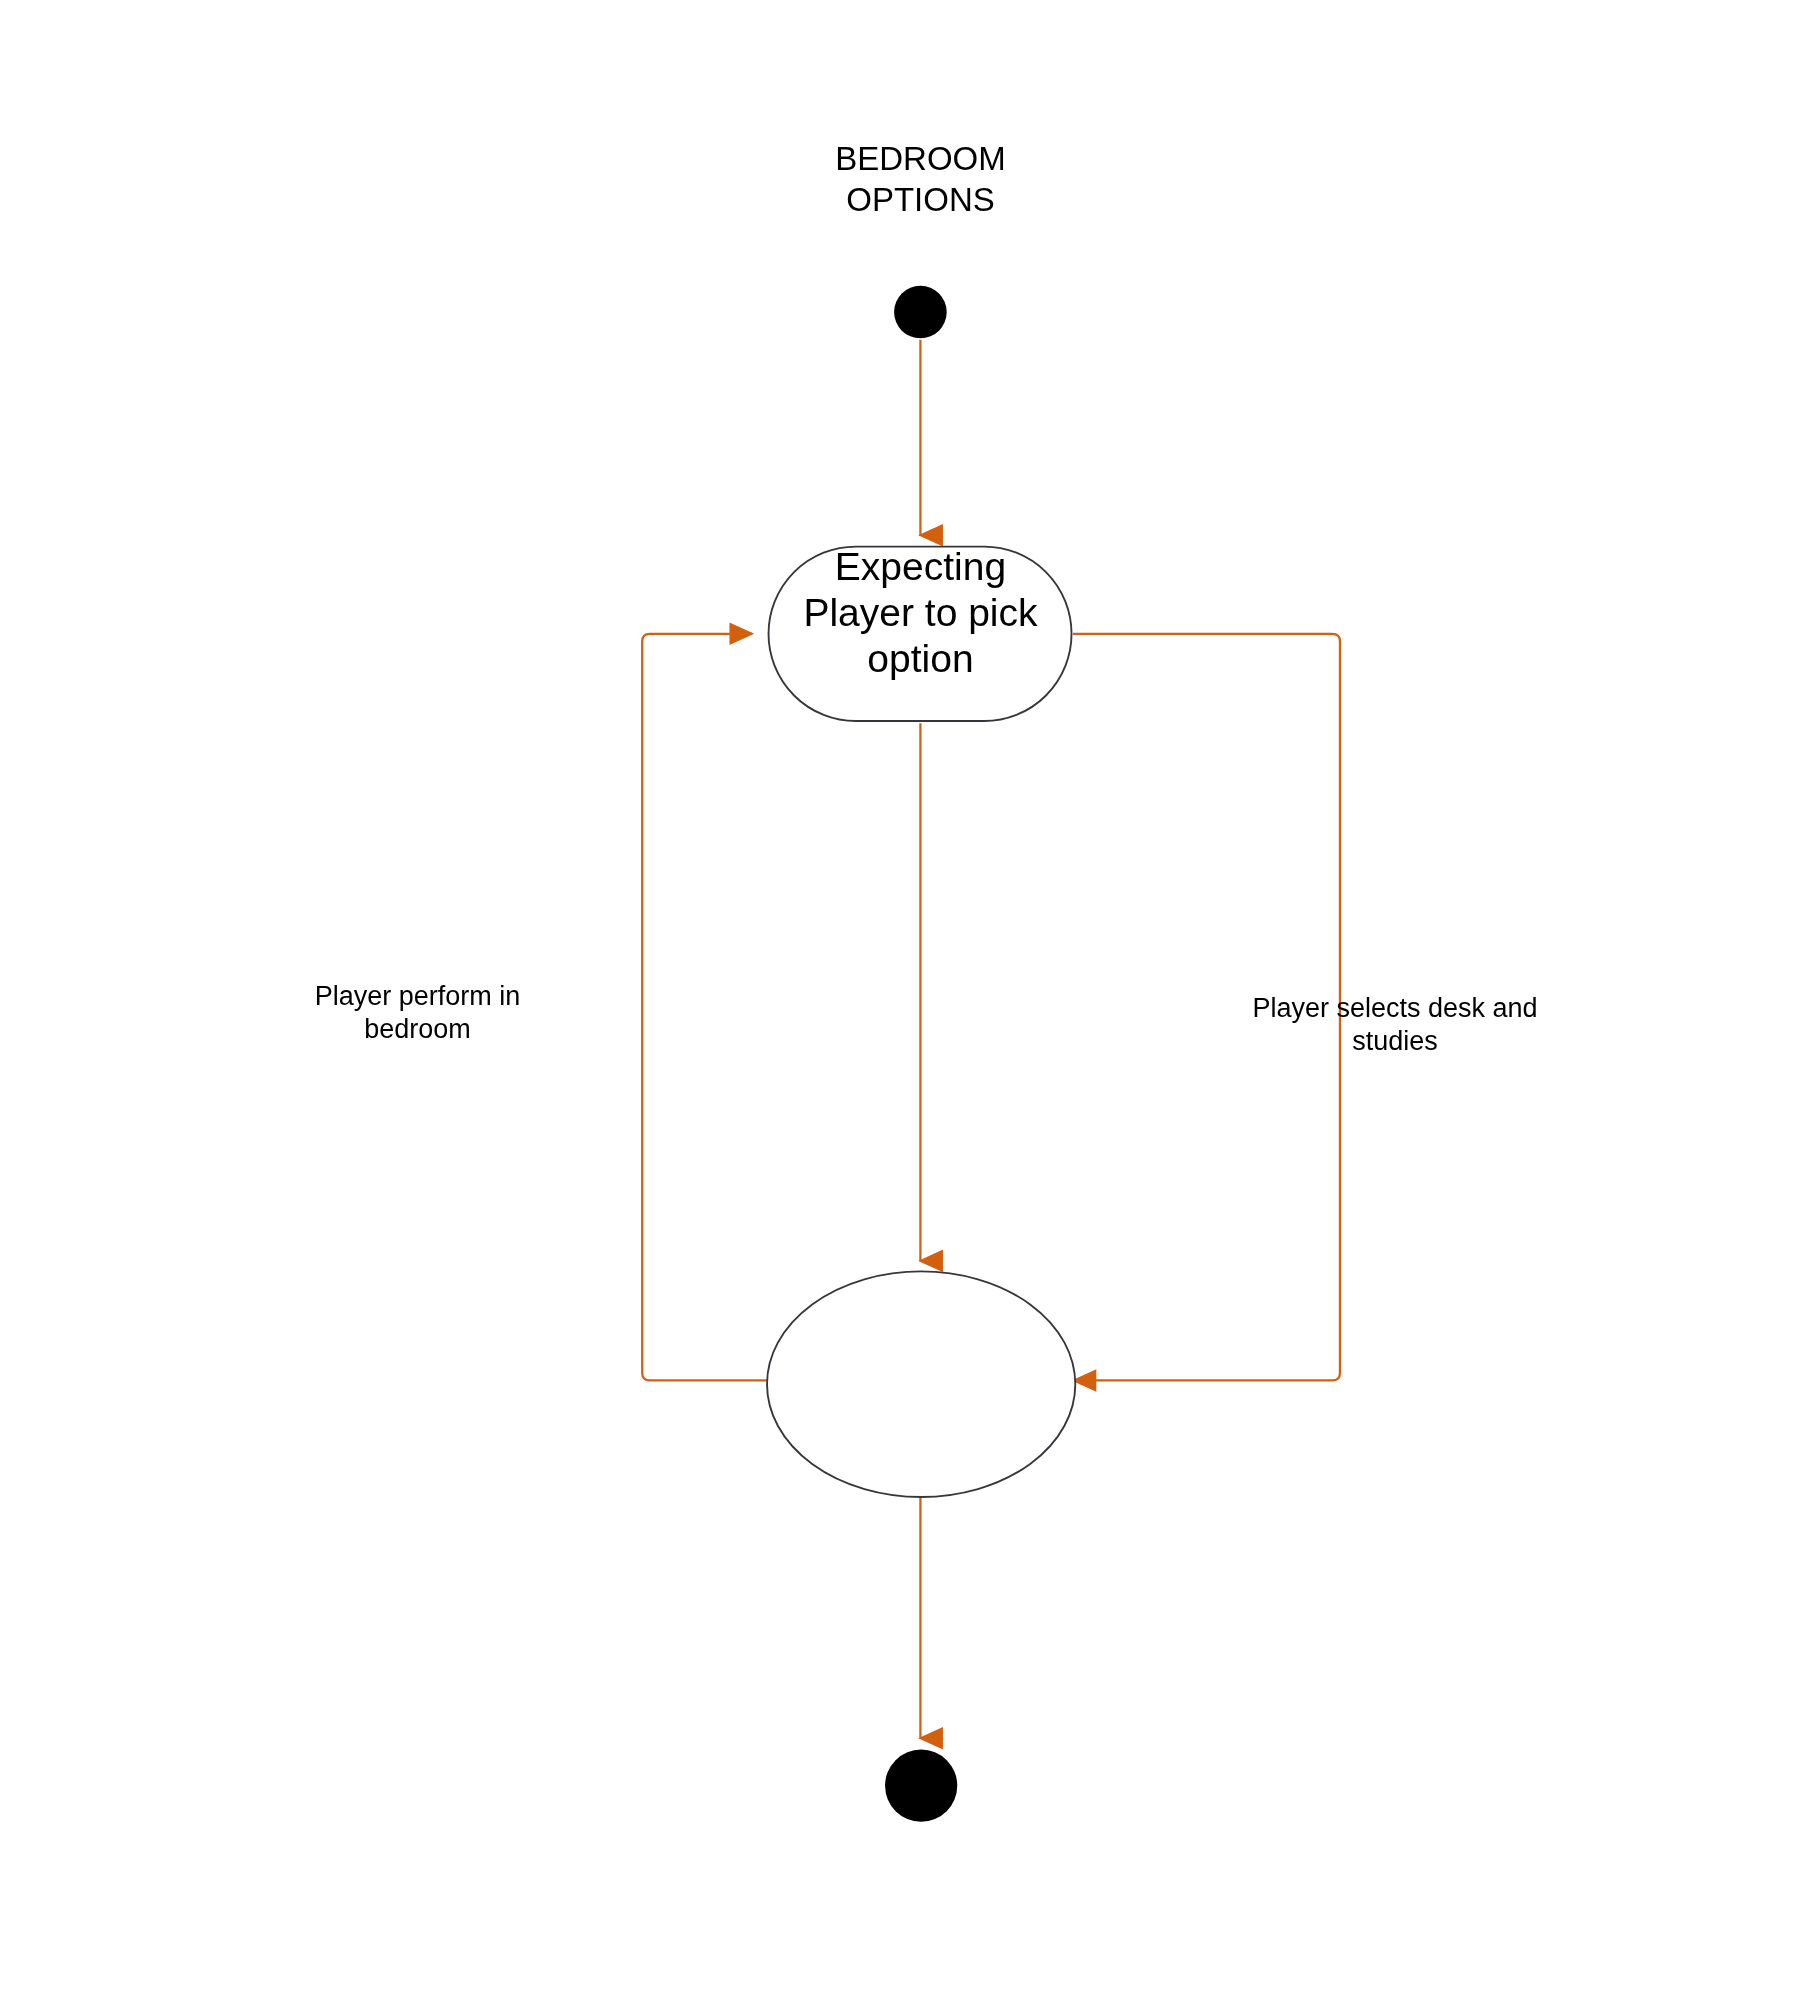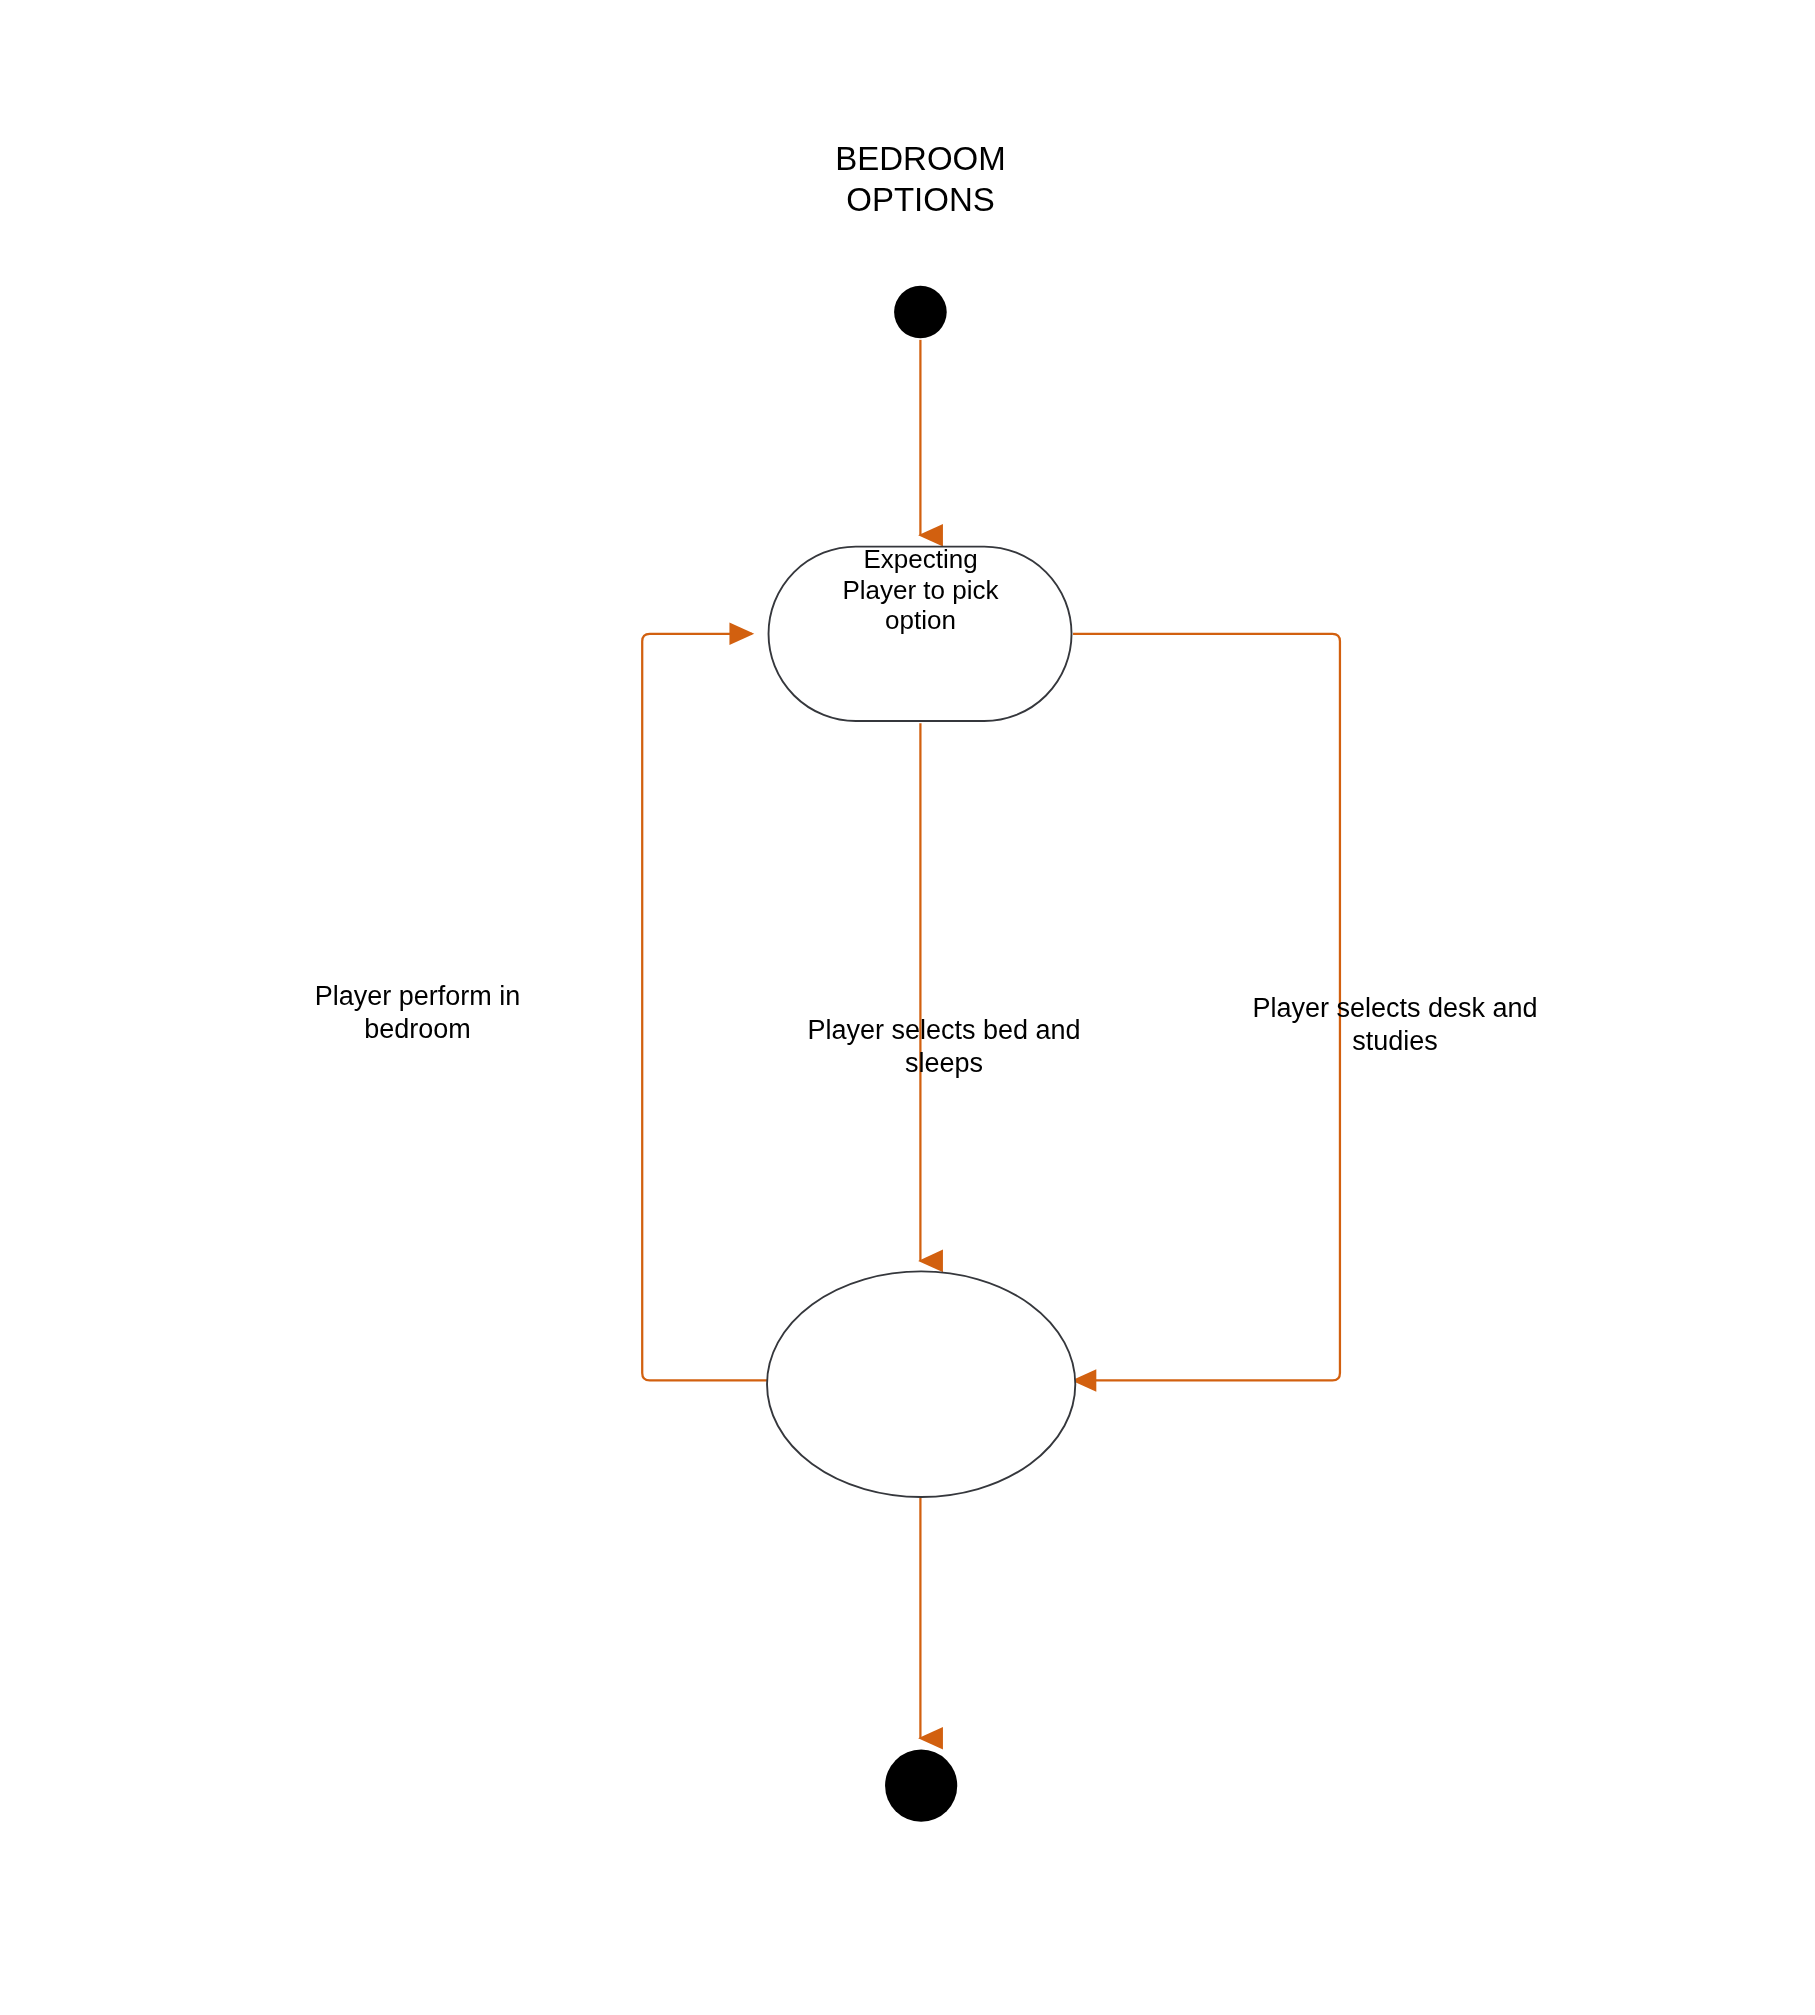--- a/index.html
+++ b/index.html
@@ -34,21 +34,21 @@
     color: #000000;
     white-space: pre-line;
     line-height: 1.18;
     font-weight: 400;
   }
   .diagram-title {
     font-size: 33px;
     line-height: 1.25;
   }
   .node-label {
-    font-size: 26px;
+    font-size: 39px;
   }
   .edge-label {
     font-size: 27px;
     line-height: 1.22;
   }
 </style>
 </head>
 <body>
 
 <div id="stage">
@@ -90,22 +90,20 @@
 
   <div class="diagram-title" style="left:695px; top:138px; width:451px;">BEDROOM
 OPTIONS</div>
 
   <div class="node-label" style="left:770px; top:544px; width:301px;">Expecting
 Player to pick
 option</div>
 
 
 
-  <div class="edge-label" style="left:711px; top:1014px; width:466px;">Player selects bed and
-sleeps</div>
 
   <div class="edge-label" style="left:1162px; top:992px; width:466px;">Player selects desk and
 studies</div>
 
   <div class="edge-label" style="left:192px; top:980px; width:451px;">Player perform in
 bedroom</div>
 
 
 </div>
 

